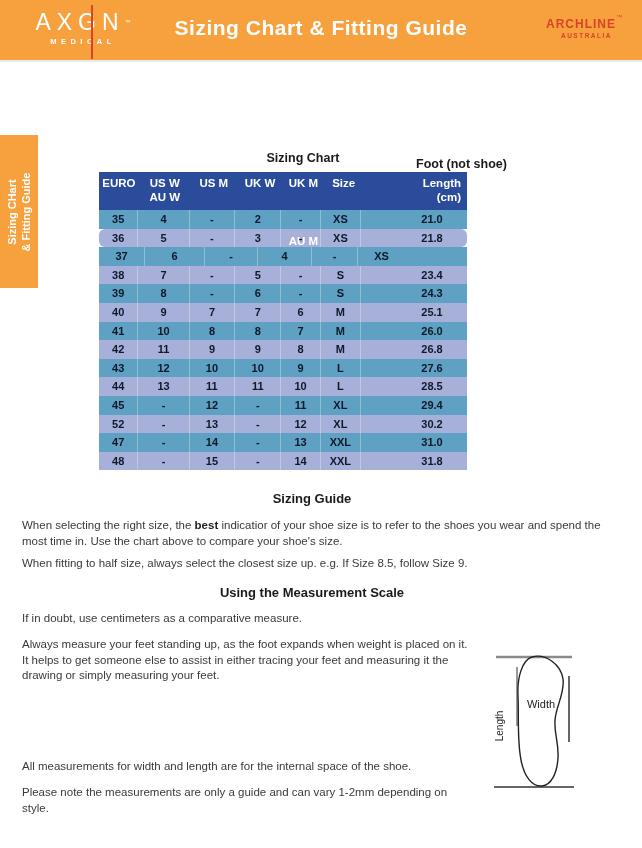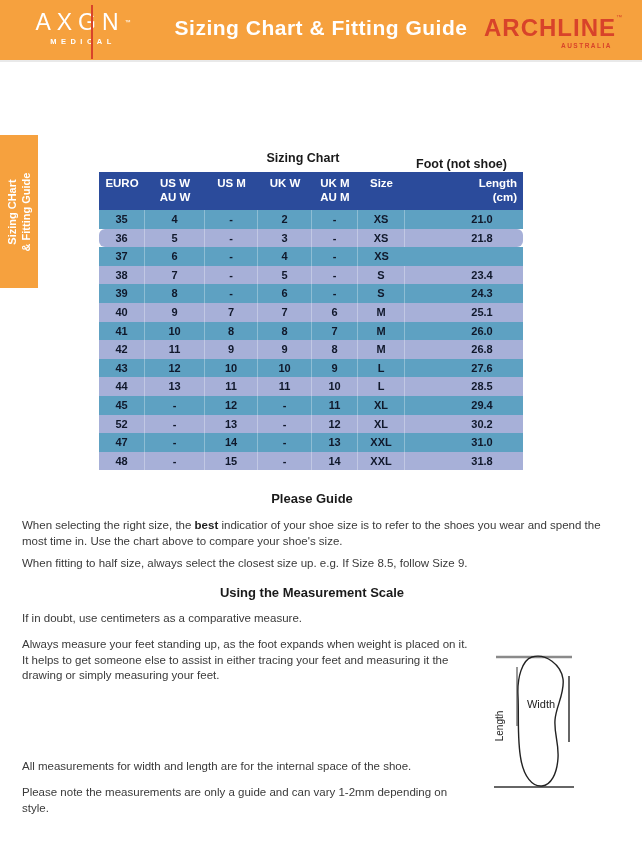--- a/index.html
+++ b/index.html
@@ -18,52 +18,52 @@
   .axign { position:absolute; left:28px; top:9px; width:110px; text-align:center; color:#fff; }
   .axign-name { font-size:23px; letter-spacing:6px; font-weight:400; line-height:26px; }
   .axign-tm { font-size:6px; vertical-align:top; letter-spacing:0; }
   .axign-sub { font-size:7.5px; font-weight:bold; letter-spacing:4.5px; margin-top:2px; }
   .axign-line { position:absolute; left:63px; top:-4px; width:2px; height:54px; background:var(--brand-red,#DF4F2B); }
   .banner-title {
     position:absolute; left:0; top:16px; width:642px; text-align:center;
     color:#fff; font-size:21px; font-weight:bold; letter-spacing:0.5px;
   }
   .archline { position:absolute; right:20px; top:14px; text-align:right; color:var(--brand-red,#D4402A); }
-  .archline-name { font-size:24px; font-weight:600; letter-spacing:1px;text-align:center; }
+  .archline-name { font-size:12px; font-weight:600; letter-spacing:1px;text-align:center; }
   .archline-tm { font-size:6px; vertical-align:top; }
   .archline-sub { font-size:6.5px; font-weight:bold; letter-spacing:1.5px; margin-top:0; padding-right:10px; }
 
   
   .side-tab {
     position:absolute; left:0; top:135px; width:38px; height:153px;
     background:var(--orange,#F6A13E);
   }
   .side-tab-text {
     position:absolute; top:50%; left:50%;
     transform:translate(-50%,-50%) rotate(-90deg);
     white-space:nowrap; text-align:center;
     color:#fff; font-weight:bold; font-size:11px; line-height:14px;
   }
 
   
   .chart-title { position:absolute; top:151px; left:0; width:606px; text-align:center;
     font-size:12.5px; font-weight:bold; color:#1a1a1a; }
   .foot-note  { position:absolute; top:157px; left:416px; font-size:12.5px; font-weight:bold; color:#1a1a1a; }
 
-  .size-table { position:absolute; left:99px; top:172px; width:424px; }
+  .size-table { position:absolute; left:99px; top:172px; width:368px; }
   .t-row { display:flex; }
   .t-head { background:var(--header-blue,#2B4B9B); height:38px; }
   .t-cell {
     display:flex; flex-direction:column; align-items:center; justify-content:center;
     font-size:11px; font-weight:bold; color:#10182B; height:18.6px; line-height:18.6px;
   }
   .t-head .t-cell { color:#fff; font-size:11.5px; line-height:14px; height:38px;
     justify-content:flex-start; padding-top:4px; }
   .c0{width:46px;} .c1{width:60px;} .c2{width:53px;} .c3{width:54px;}
-  .c4{width:46px;} .c5{width:47px;} .c6{width:118px;}
+  .c4{width:46px;gap:44px;} .c5{width:47px;} .c6{width:118px;}
   .t-head .c6 { align-items:flex-end; padding-right:6px; }
   .t-body .c6 { padding-left:36px; }
   .t-body .t-cell { border-right:1px solid rgba(255,255,255,0.3); flex-direction:row; }
   .t-body .t-cell:last-child { border-right:none; }
 
   
   .h2 { position:absolute; left:0; width:624px; text-align:center;
     font-size:13px; font-weight:bold; color:#1a1a1a; }
   .para { position:absolute; left:22px; font-size:11.5px; line-height:15.5px; color:#3a3a3a; }
   .para b { color:#222; }
@@ -252,21 +252,21 @@
           <div class="t-cell c1">-</div>
           <div class="t-cell c2">15</div>
           <div class="t-cell c3">-</div>
           <div class="t-cell c4">14</div>
           <div class="t-cell c5">XXL</div>
           <div class="t-cell c6">31.8</div>
         </div>
       </div>
   </div>
 
-  <div class="h2" style="top:491px;">Please Guide</div>
+  <div class="h2" style="top:491px;">Sizing Guide</div>
   <div class="para" style="top:518px; width:600px;">
     <span>When selecting the right size, the </span><b>best</b><span> indicatior of your shoe size is to refer to the shoes you wear and spend the most time in. Use the chart above to compare your shoe's size.</span>
   </div>
   <div class="para" style="top:556px; width:600px;">When fitting to half size, always select the closest size up. e.g. If Size 8.5, follow Size 9.</div>
 
   <div class="h2" style="top:585px;">Using the Measurement Scale</div>
   <div class="para" style="top:611px; width:600px;">If in doubt, use centimeters as a comparative measure.</div>
   <div class="para" style="top:637px; width:448px;">Always measure your feet standing up, as the foot expands when weight is placed on it. It helps to get someone else to assist in either tracing your feet and measuring it the drawing or simply measuring your feet.</div>
   <div class="para" style="top:759px; width:560px;">All measurements for width and length are for the internal space of the shoe.</div>
   <div class="para" style="top:785px; width:455px;">Please note the measurements are only a guide and can vary 1-2mm depending on style.</div>

